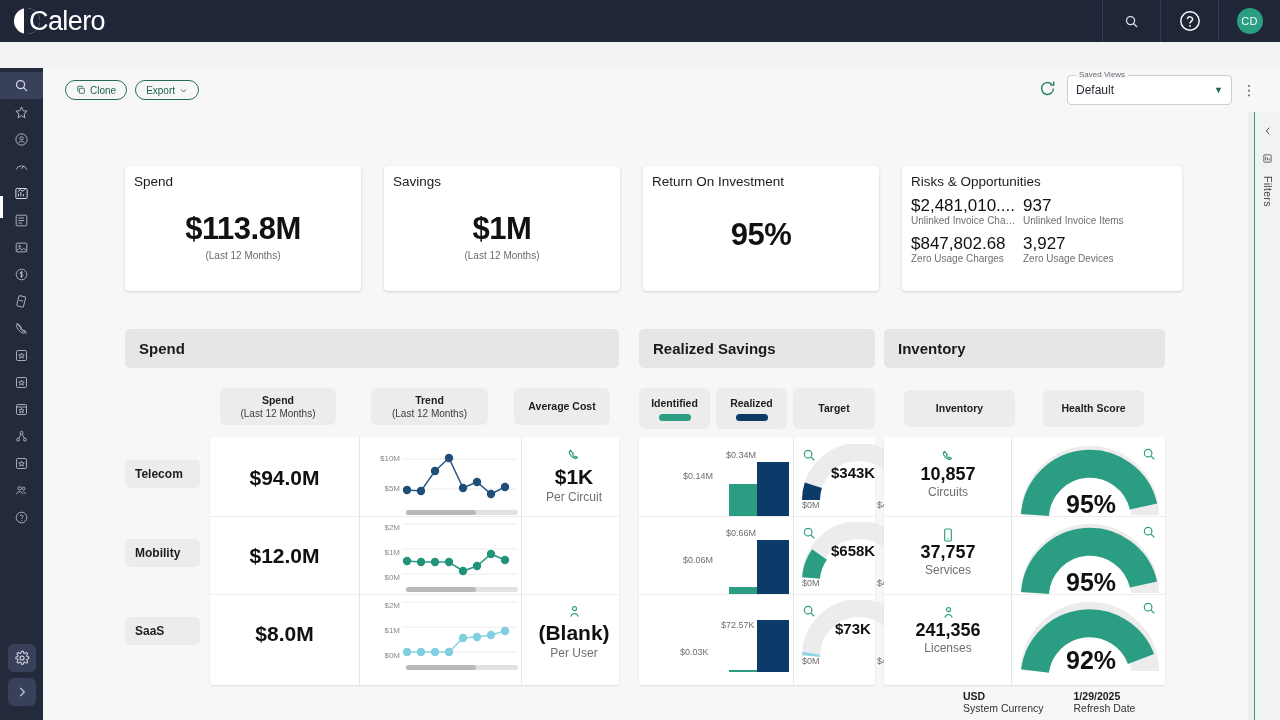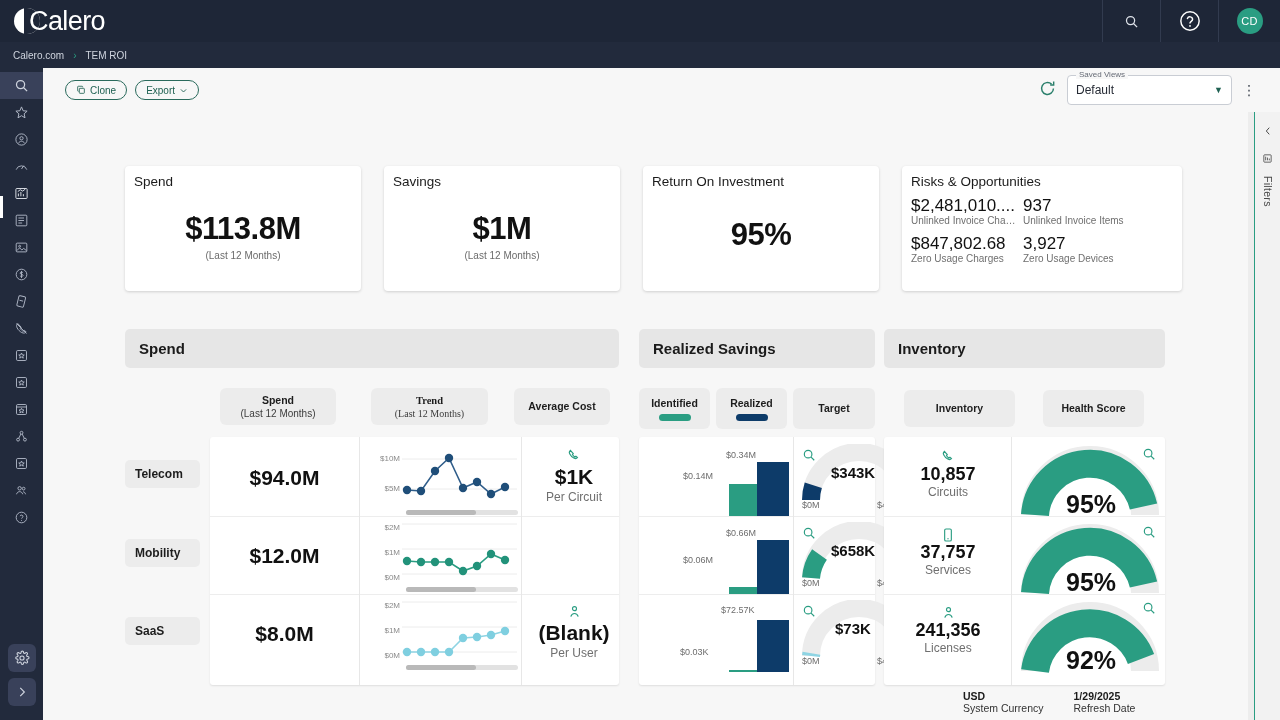--- a/index.html
+++ b/index.html
@@ -223,25 +223,20 @@
           <path d="M9.2 9.3a2.9 2.9 0 0 1 5.6 1c0 2-2.8 2.2-2.8 4" stroke-linecap="round"></path>
           <circle cx="12" cy="17.4" r="1" fill="#ffffff" stroke="none"></circle>
         </svg>
       </div>
       <div class="tb-cell">
         <span class="avatar">CD</span>
       </div>
     </div>
   </div>
 
-  <div class="crumbbar">
-    <span class="crumb link">Calero.com</span>
-    <span class="crumb-sep">›</span>
-    <span class="crumb">TEM ROI</span>
-  </div>
 
   <div class="rail">
     <div class="rail-active-bar" style="top:128px"></div>
 
     <div class="rail-item sel" style="margin-top:4px">
       <svg width="15" height="15" viewBox="0 0 24 24" fill="none" stroke="#cfd4de" stroke-width="2">
           <circle cx="10.5" cy="10.5" r="6.5"></circle>
           <line x1="15.5" y1="15.5" x2="21" y2="21"></line>
         </svg>
     </div>
@@ -445,21 +440,21 @@
     </div>
 
     <div class="sec-head" style="left:82px; top:217px; width:494px;">Spend</div>
     <div class="sec-head" style="left:596px; top:217px; width:236px;">Realized Savings</div>
     <div class="sec-head" style="left:841px; top:217px; width:281px;">Inventory</div>
 
     <div class="chip" style="left:177px; top:276px; width:116px;">
       <span>Spend</span>
       <span class="sub">(Last 12 Months)</span>
     </div>
-    <div class="chip" style="left:328px; top:276px; width:117px;font-family:Liberation Serif, serif;">
+    <div class="chip" style="left:328px; top:276px; width:117px;">
       <span>Trend</span>
       <span class="sub">(Last 12 Months)</span>
     </div>
     <div class="chip" style="left:471px; top:276px; width:96px;">
       <span>Average Cost</span>
     </div>
 
     <div class="chip legend" style="left:596px; top:276px; width:71px;">
       <span>Identified</span>
       <span class="legend-bar" style="background:#2a9d82"></span>
@@ -593,21 +588,21 @@
 
       <div>
         <div class="barlabel" style="left:44px; top:118px;">$0.06M</div>
         <div class="barlabel" style="left:87px; top:91px;">$0.66M</div>
         <div class="bar" style="left:90px; top:150px; width:28px; height:7px; background:#2a9d82;"></div>
         <div class="bar" style="left:118px; top:103px; width:32px; height:54px; background:#0d3b69;"></div>
       </div>
 
       <div>
         <div class="barlabel" style="left:41px; top:210px;">$0.03K</div>
-        <div class="barlabel" style="left:82px; top:168px;text-align:center;">$72.57K</div>
+        <div class="barlabel" style="left:82px; top:183px;text-align:center;">$72.57K</div>
         <div class="bar" style="left:90px; top:233px; width:28px; height:2px; background:#2a9d82;"></div>
         <div class="bar" style="left:118px; top:183px; width:32px; height:52px; background:#0d3b69;"></div>
       </div>
 
       <div>
         <span class="magnifier" style="left:163px; top:11px;">
           <svg width="14" height="14" viewBox="0 0 24 24" fill="none" stroke="#2a9d82" stroke-width="2">
               <circle cx="10.5" cy="10.5" r="6.5"></circle>
               <line x1="15.5" y1="15.5" x2="21" y2="21"></line>
             </svg>

